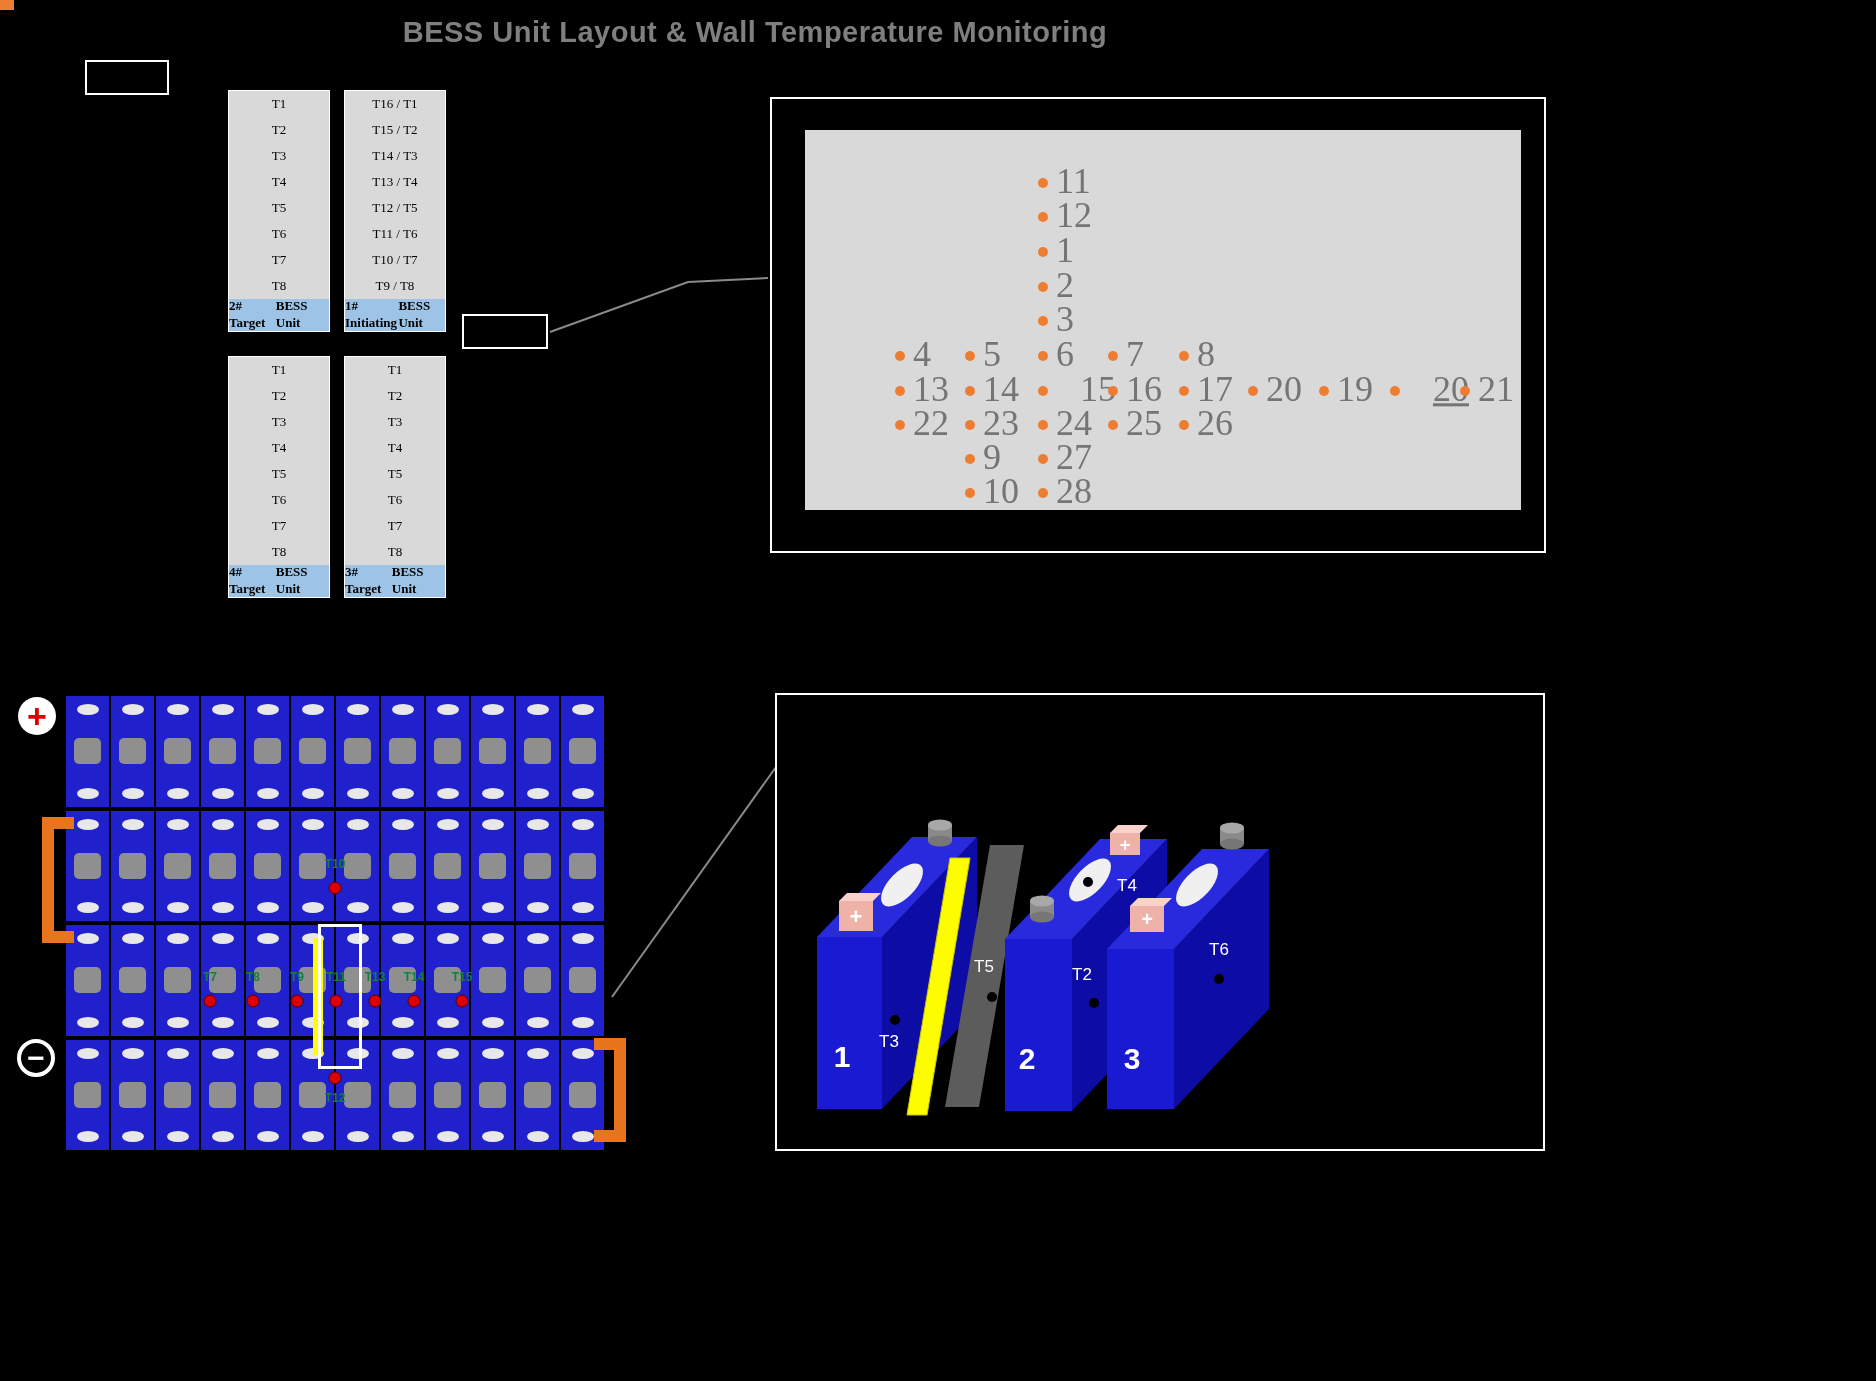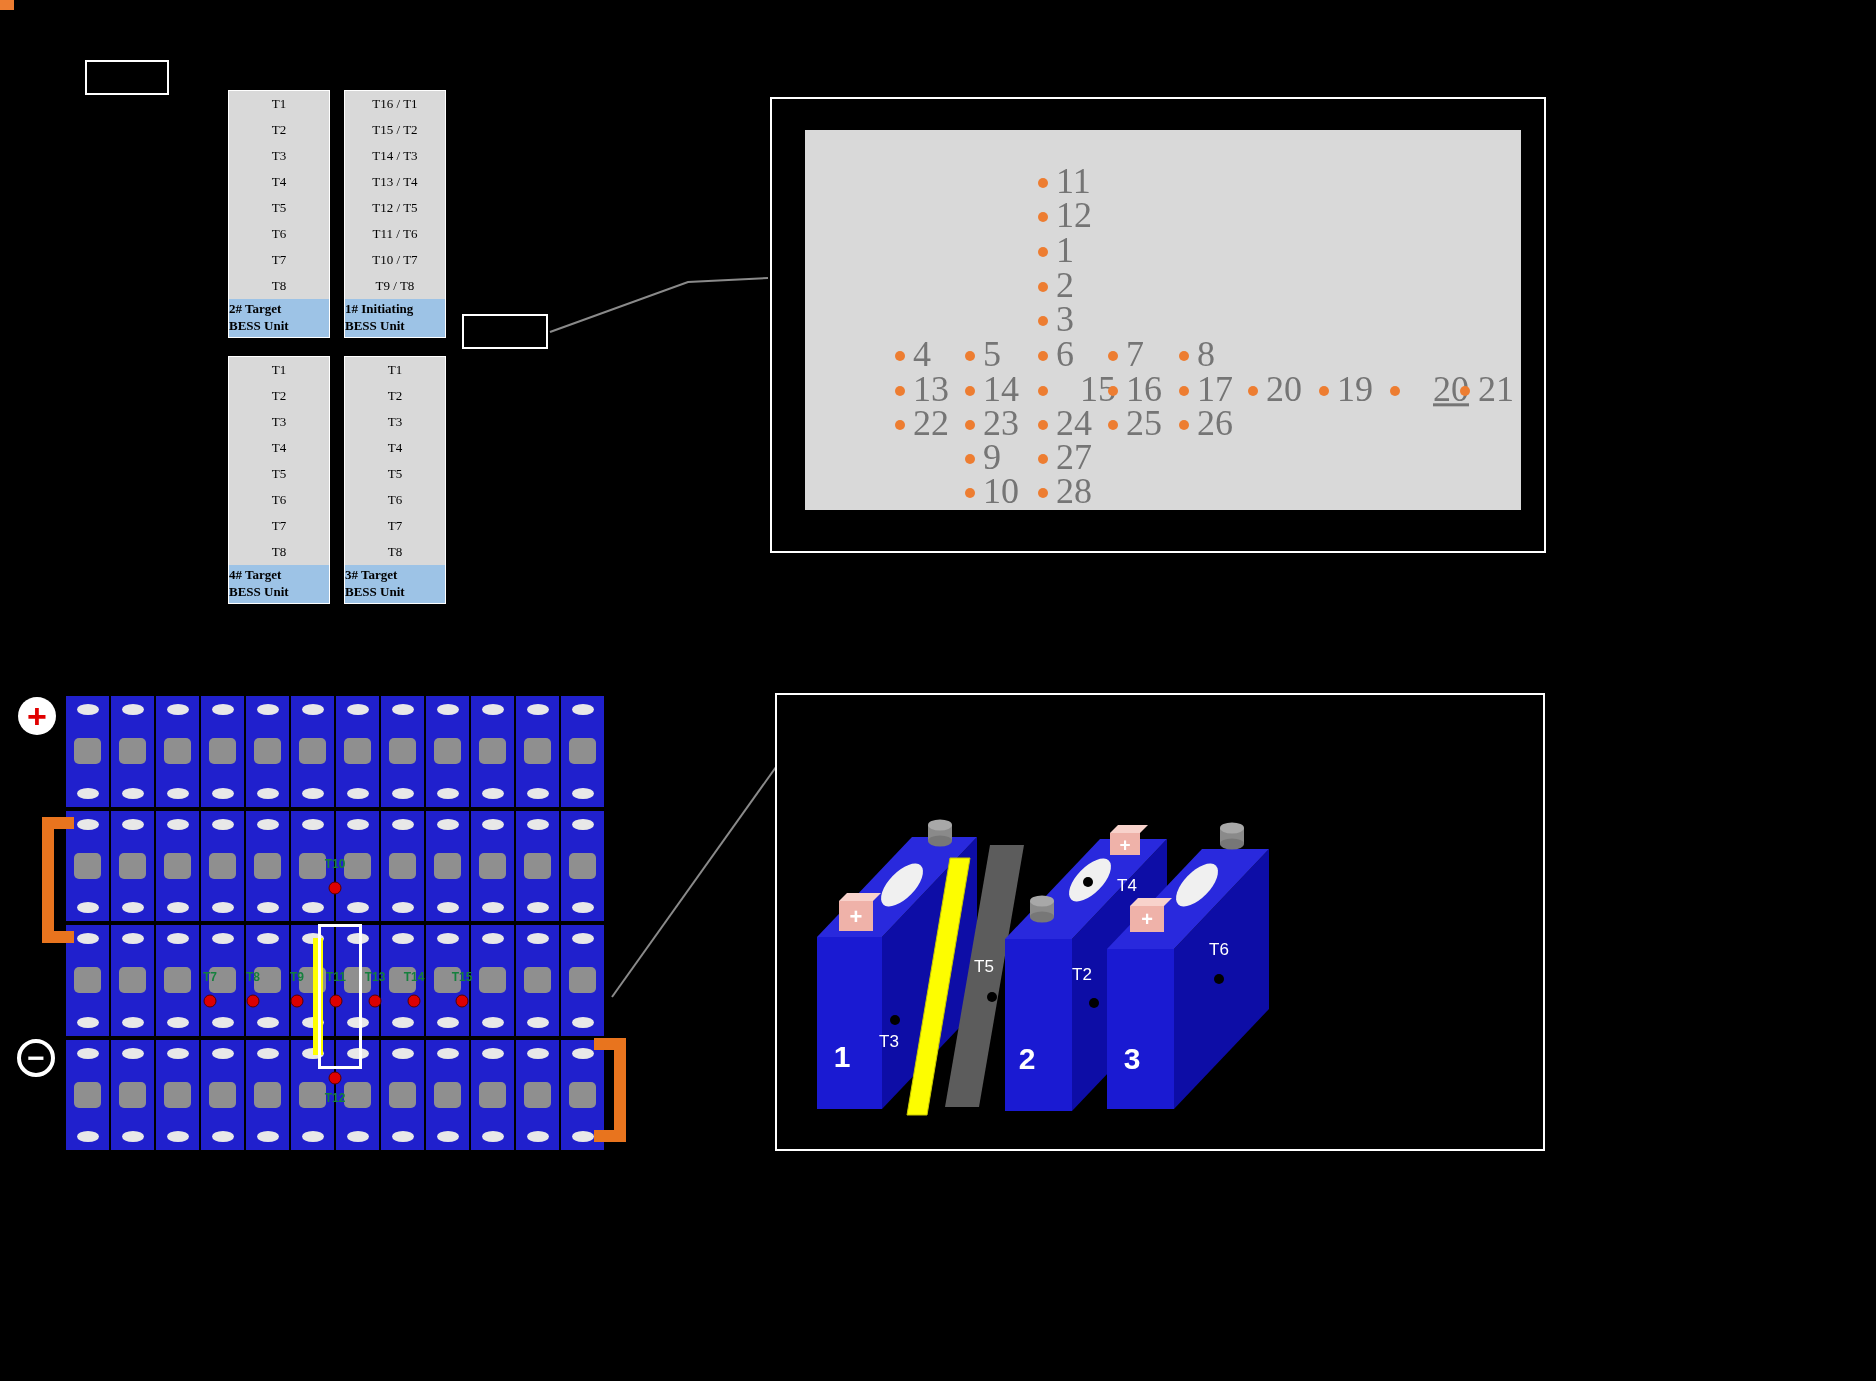--- a/index.html
+++ b/index.html
@@ -16,22 +16,22 @@
   #legend-box-1{left:85px;top:60px;width:84px;height:35px;border:2px solid #fff;background:#000}
   #legend-box-2{left:462px;top:314px;width:86px;height:35px;border:2px solid #fff;background:#000}
 
   .bess-col{position:absolute;width:102px;background:#fff;border:1.5px solid #fff;display:flex;flex-direction:column;gap:0}
   #col-0{left:228px;top:90px}
   #col-1{left:344px;top:90px}
   #col-2{left:228px;top:356px}
   #col-3{left:344px;top:356px}
   .sensor-cell{height:26px;background:#d9d9d9;color:#000;font-family:"Liberation Serif",serif;font-size:13px;
     display:flex;align-items:center;justify-content:center;flex:none}
-  .unit-cell{height:38px;background:#9dc3e6;color:#000;font-family:"Liberation Serif",serif;font-size:13px;font-weight:bold;
-    display:flex;flex-direction:column;justify-content:center;line-height:1.3;flex:none}
+  .unit-cell{height:32px;background:#9dc3e6;color:#000;font-family:"Liberation Serif",serif;font-size:13px;font-weight:bold;
+    display:flex;flex-direction:row;align-items:center;justify-content:center;line-height:1.3;flex:none}
 
   #wall-frame{left:770px;top:97px;width:776px;height:456px;border:2px solid #fff;background:#000}
   #wall-panel{position:absolute;left:33px;top:31px;width:716px;height:380px;background:#d9d9d9}
   #wall-points{position:absolute;left:0;top:0;width:100%;height:100%}
   .wall-dot{position:absolute;width:10px;height:10px;border-radius:50%;background:#ed7d31;transform:translate(-50%,-50%)}
   .wall-num{position:absolute;transform:translateY(-54%);font-family:"Liberation Serif",serif;font-size:36px;color:#757575}
 
   #connector-svg{left:0;top:0;width:1876px;height:1381px;pointer-events:none}
 
   #pack{left:65px;top:695px;width:540px;height:456px;background:#000;display:grid;
@@ -60,20 +60,21 @@
   #cells3d-frame svg{display:block}
   .svg-label{font-family:"Liberation Sans",sans-serif;fill:#fff}
 </style>
 </head>
 <body>
 
 <div id="stage">
 
   <div id="corner-artifact" class="abs"></div>
 
+  <div id="main-title" class="abs">BESS Unit Layout &amp; Wall Temperature Monitoring</div>
 
   <div id="legend-box-1" class="abs"></div>
   <div id="legend-box-2" class="abs"></div>
 
   <div id="col-0" class="bess-col">
       <div class="sensor-cell">T1</div>
       <div class="sensor-cell">T2</div>
       <div class="sensor-cell">T3</div>
       <div class="sensor-cell">T4</div>
       <div class="sensor-cell">T5</div>

